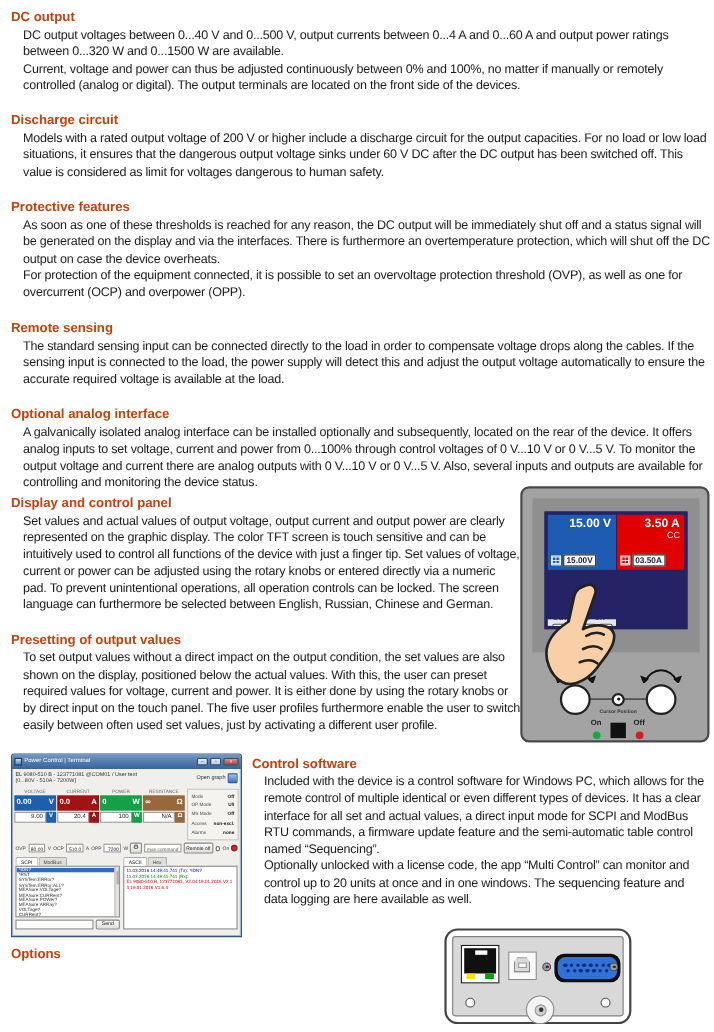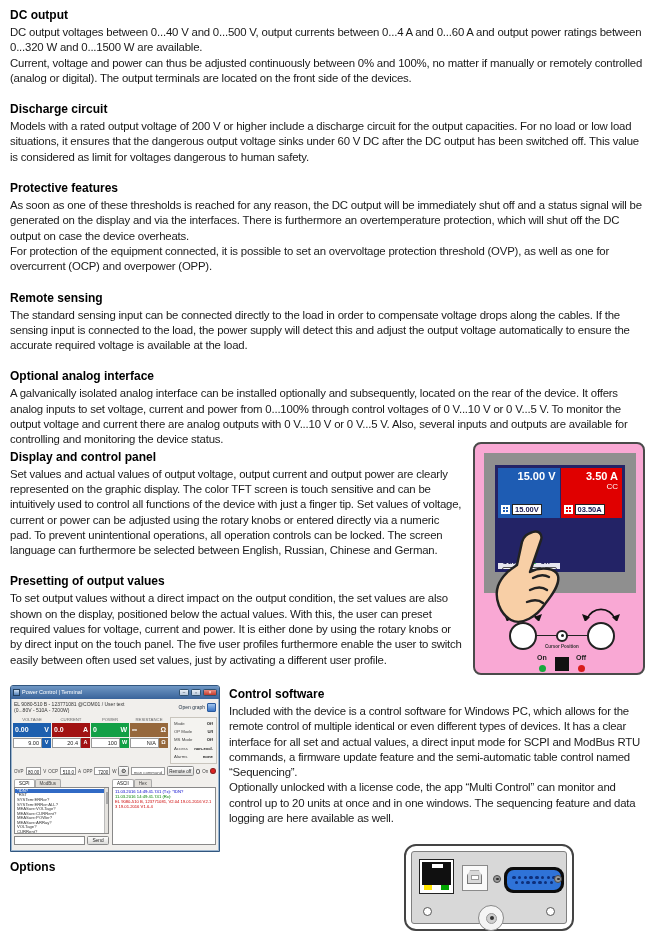--- a/index.html
+++ b/index.html
@@ -1,30 +1,30 @@
 <!DOCTYPE html>
 <html><head>
 <meta charset="utf-8">
 <style>
   * { margin:0; padding:0; box-sizing:border-box; }
   html,body { background:#fff; }
   .doc { position:relative; width:649px; height:938px; background:#fff; overflow:hidden;
          font-family:"Liberation Sans", sans-serif; color:#1a1a1a; }
   .content { position:absolute; left:10px; top:6px; width:636px; }
-  h3 { font-size:12px; line-height:14px; margin:16px 0 3px; color:#000000; }
+  h3 { font-size:12px; line-height:14px; margin:16px 0 3px; color:#c2410c; }
   section:first-child h3 { margin-top:2px; }
-  p { font-size:11.4px; line-height:15.3px; letter-spacing:-0.2px; }
+  p { font-size:11.4px; line-height:15.3px; letter-spacing:-0.2px;margin-left:11px; }
   .narrow p { width:452px; }
 
   
   .s67 { position:relative; }
 
   
   .panel-card { position:absolute; right:1px; top:-8px; width:172px; height:233px;
-                border:2px solid #4a4a4a; border-radius:8px; background:#f9a8d4; }
+                border:2px solid #4a4a4a; border-radius:8px; background:#a3a3a3; }
   .bezel { position:absolute; left:9px; top:9px; width:152px; height:140px; background:#8f8f8f; }
   .tft { position:absolute; left:11px; top:12px; width:130px; height:107px;
          border:3px solid #232366; display:grid; grid-template:1fr 1fr / 1fr 1fr; background:#232366; gap:1px; }
   .quad { position:relative; overflow:hidden; }
   .q-v { background:#1e5cb3; } .q-c { background:#e00000;text-align:right; } .q-p { background:#00b04a; }
   .q-m { background:#e6e6f0;margin-top:44px; }
   .bigval { position:absolute; top:2px; right:4px; font-weight:bold; font-size:11px; color:#fff; }
   .ccmode { position:absolute; top:14px; right:4px; font-weight:normal; font-size:8px; color:#fff; }
   .setrow { position:absolute; left:3px; bottom:3px; display:flex; align-items:center; gap:2px; }
   .gridicon { width:9px; height:9px; border:1px solid #fff;

